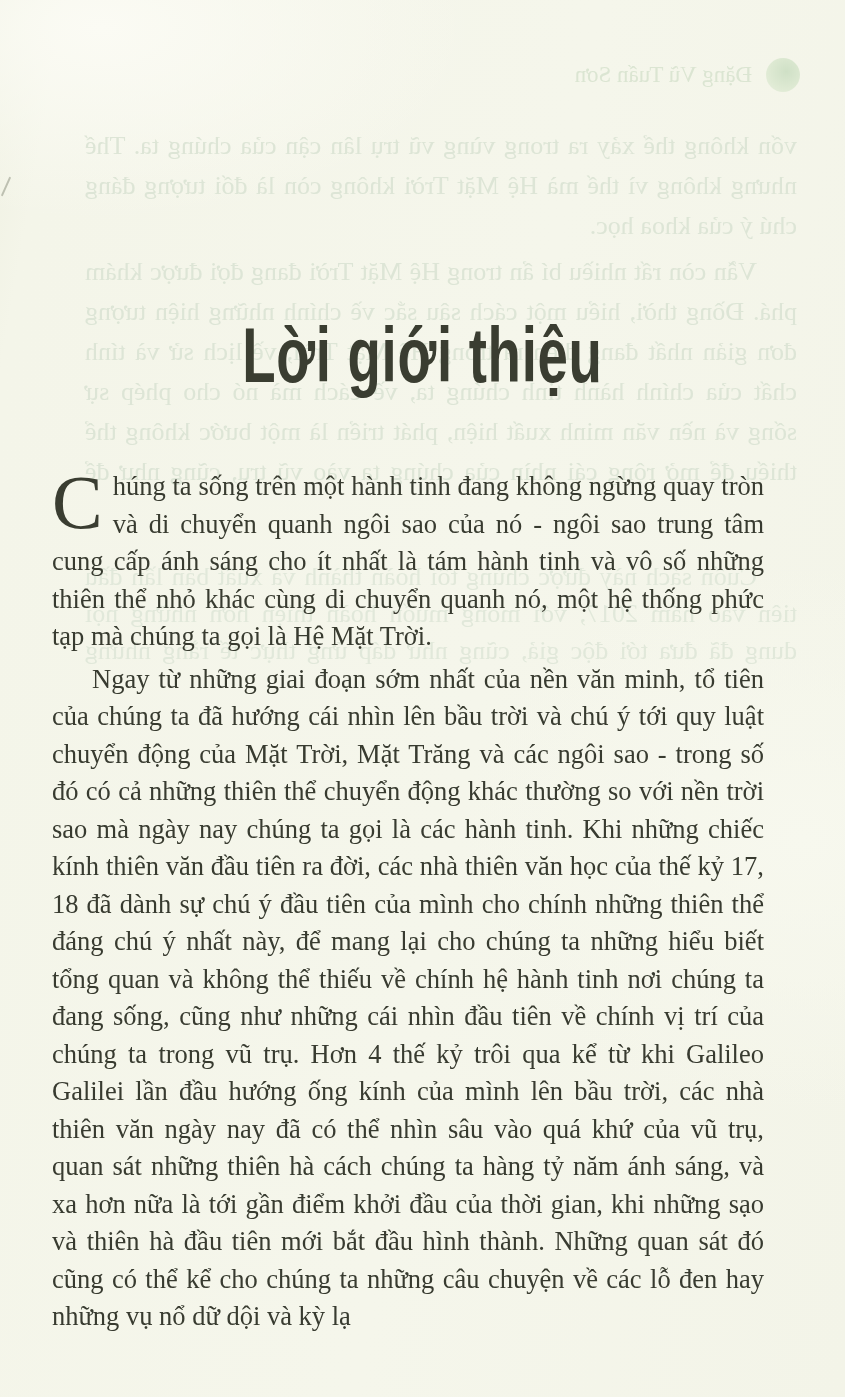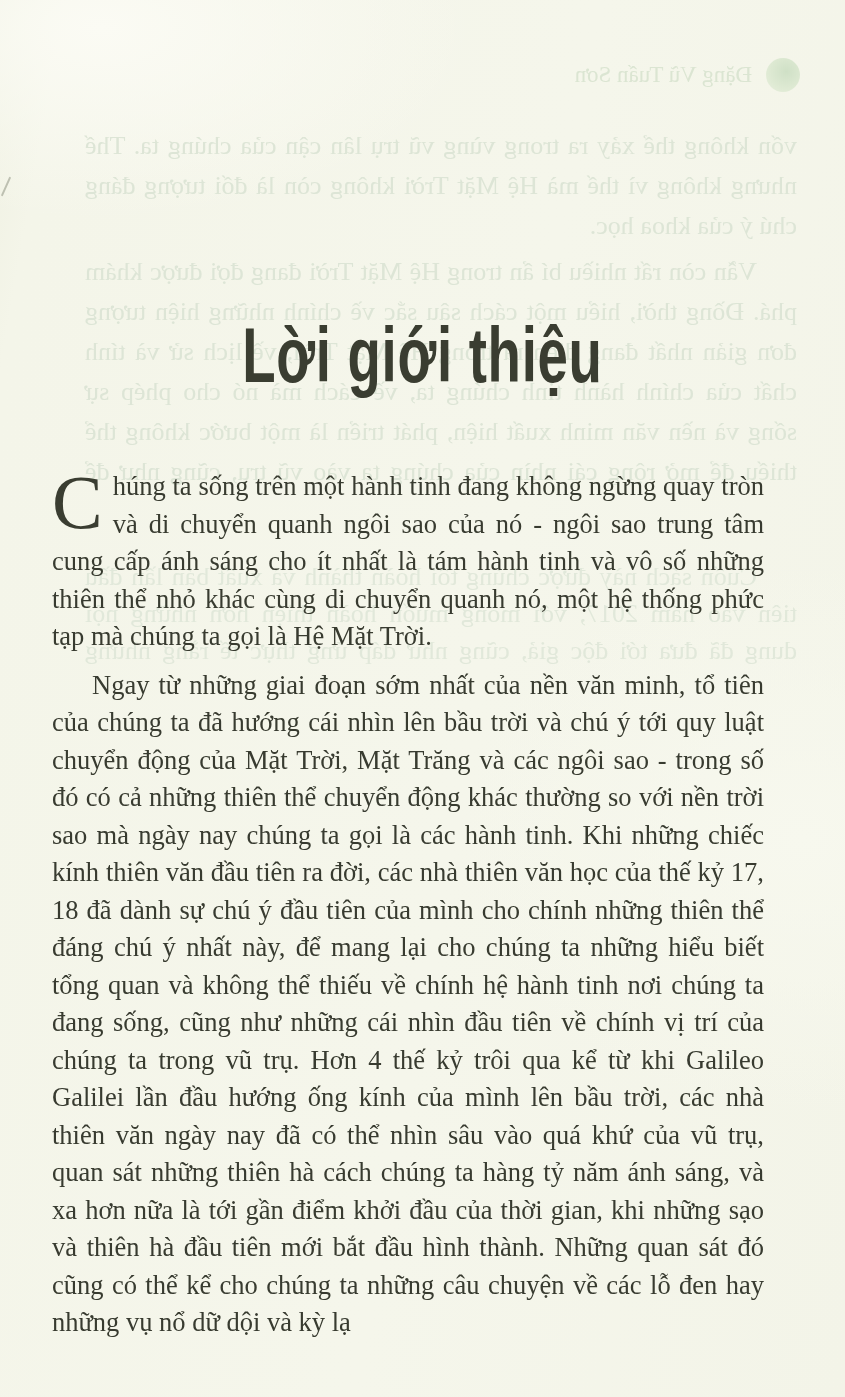--- a/index.html
+++ b/index.html
@@ -58,21 +58,21 @@
     transform:scaleX(0.70);
     transform-origin:center;
   }
   .body-text{
     position:absolute; top:468px; left:52px; width:712px;
     font-size:26.5px; line-height:37.5px;
     text-align:justify;
     color:#383b30;
   }
   .para{margin:0;}
-  .para + .para{margin-top:11px; text-indent:40px;}
+  .para + .para{margin-top:5px; text-indent:40px;}
   .drop-cap{
     float:left;
     font-size:76px;
     line-height:64px;
     height:72px;
     padding:2px 10px 0 0;
     color:#3a3d31;
   }
   .scratch{
     position:absolute; left:5px; top:176px;

